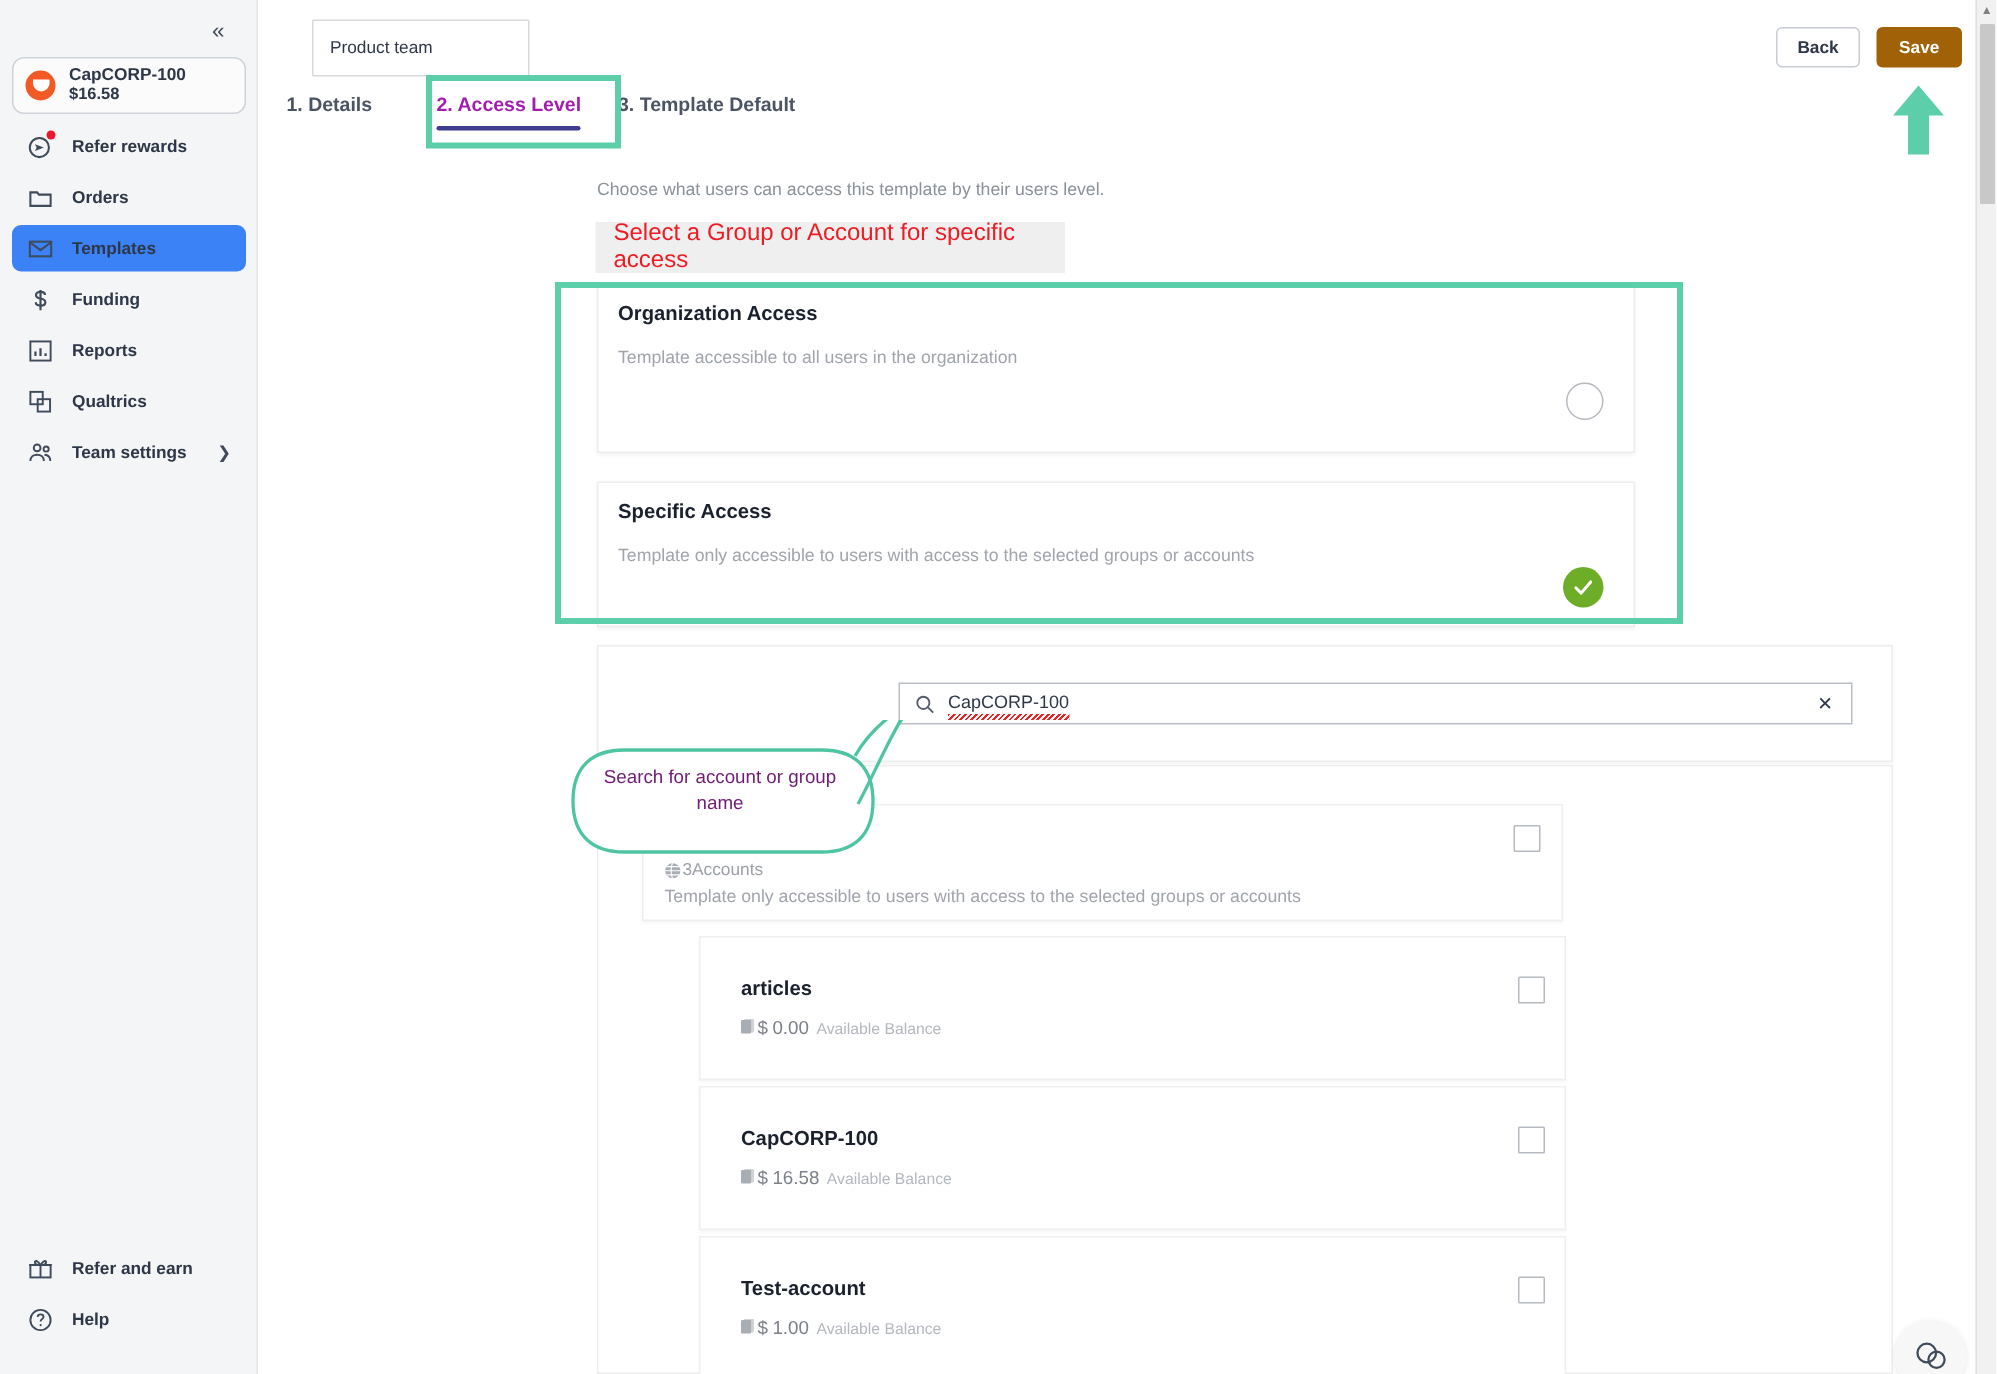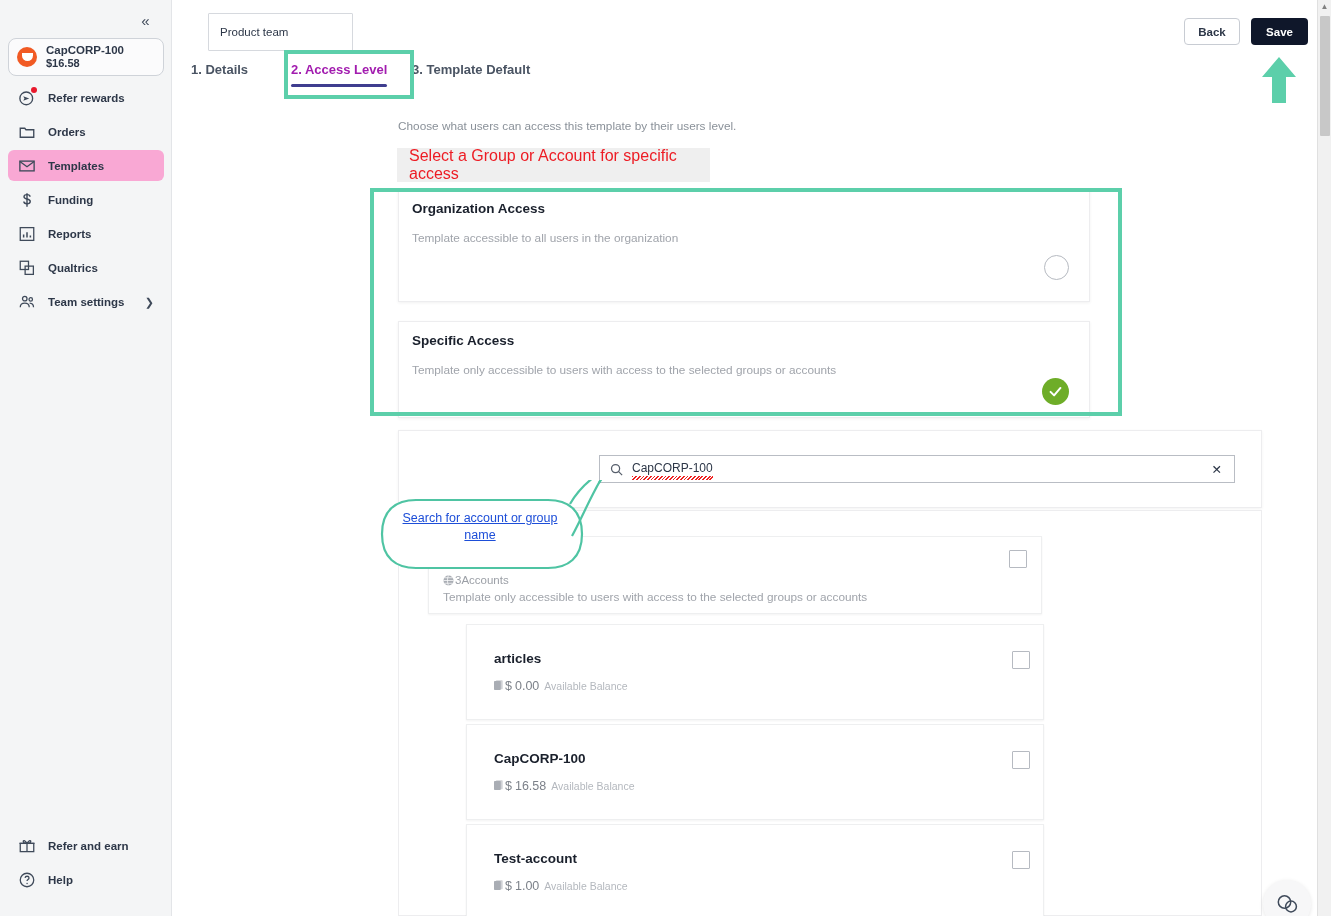--- a/index.html
+++ b/index.html
@@ -42,21 +42,21 @@
   .acct-text { margin-left: 9px; line-height: 1.12; }
   .acct-name { font-size: 11.5px; font-weight: bold; color: #2d3748; }
   .acct-bal { font-size: 11px; font-weight: bold; color: #2d3748; }
 
   .nav { position: absolute; left: 8px; top: 82px; width: 156px; }
   .nav-item {
     display: flex; align-items: center; height: 31px;
     border-radius: 6px; padding-left: 9px; cursor: pointer;
     position: relative; margin-bottom: 3px;
   }
-  .nav-item.active { background: #f9a8d4; }
+  .nav-item.active { background: #3b82f6; }
   .nav-ico {
     width: 19px; height: 19px; flex: 0 0 auto;
     display: flex; align-items: center; justify-content: center;
     color: #3f4a5a; position: relative;
   }
   .nav-label {
     margin-left: 12px; font-size: 11.5px; font-weight: bold; color: #2d3748;
     white-space: nowrap;
   }
   .nav-chev {
@@ -84,21 +84,21 @@
   }
 
   .btn-back {
     position: absolute; right: 91px; top: 18px; width: 56px; height: 27px;
     background: #fff; border: 1px solid #c8ccd3; border-radius: 4px;
     font-family: "Liberation Sans", sans-serif;
     font-size: 11.5px; font-weight: bold; color: #2d3748; cursor: pointer;
   }
   .btn-save {
     position: absolute; right: 23px; top: 18px; width: 57px; height: 27px;
-    background: #0f172a; border: none; border-radius: 4px;
+    background: #a16207; border: none; border-radius: 4px;
     font-family: "Liberation Sans", sans-serif;
     font-size: 11.5px; font-weight: bold; color: #fff; cursor: pointer;
   }
 
   
   .save-arrow { position: absolute; right: 31px; top: 55px; width: 42px; height: 50px; }
 
   
   .steps { position: absolute; left: 19px; top: 62px; height: 32px; }
   .step {
@@ -178,21 +178,21 @@
   }
   .search-clear {
     position: absolute; right: 12px; top: 50%; transform: translateY(-50%);
     font-size: 12.5px; color: #2d3748; cursor: pointer; font-weight: normal;
   }
 
   
   .callout { position: absolute; left: 200px; top: 480px; width: 240px; height: 100px; z-index: 6; }
   .callout-txt {
     position: absolute; left: 28px; top: 30px; width: 160px;
-    text-align: center; font-size: 12.5px; color: #1d4ed8; line-height: 1.35; text-decoration: underline;
+    text-align: center; font-size: 12.5px; color: #701a75; line-height: 1.35;
   }
 
   
   .list-panel {
     position: absolute; left: 226px; top: 510px; width: 864px; height: 406px;
     background: #fff; border: 1px solid #ededef;
   }
   .grp-card {
     position: absolute; left: 256px; top: 536px; width: 614px; height: 78px;
     background: #fff; border: 1px solid #eeeff0;

